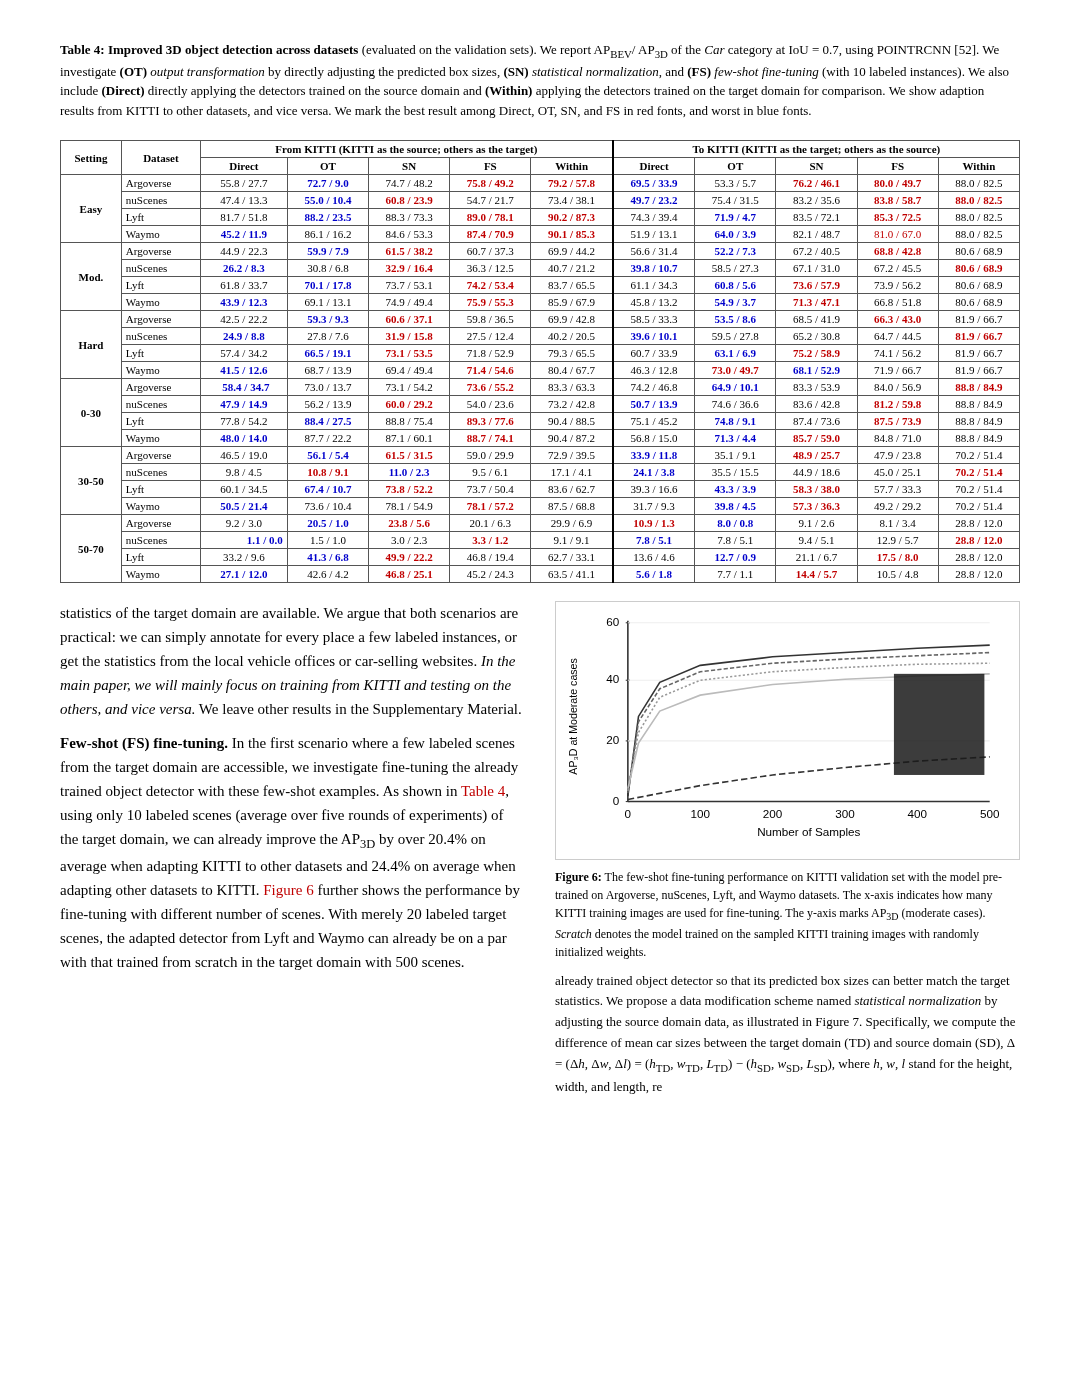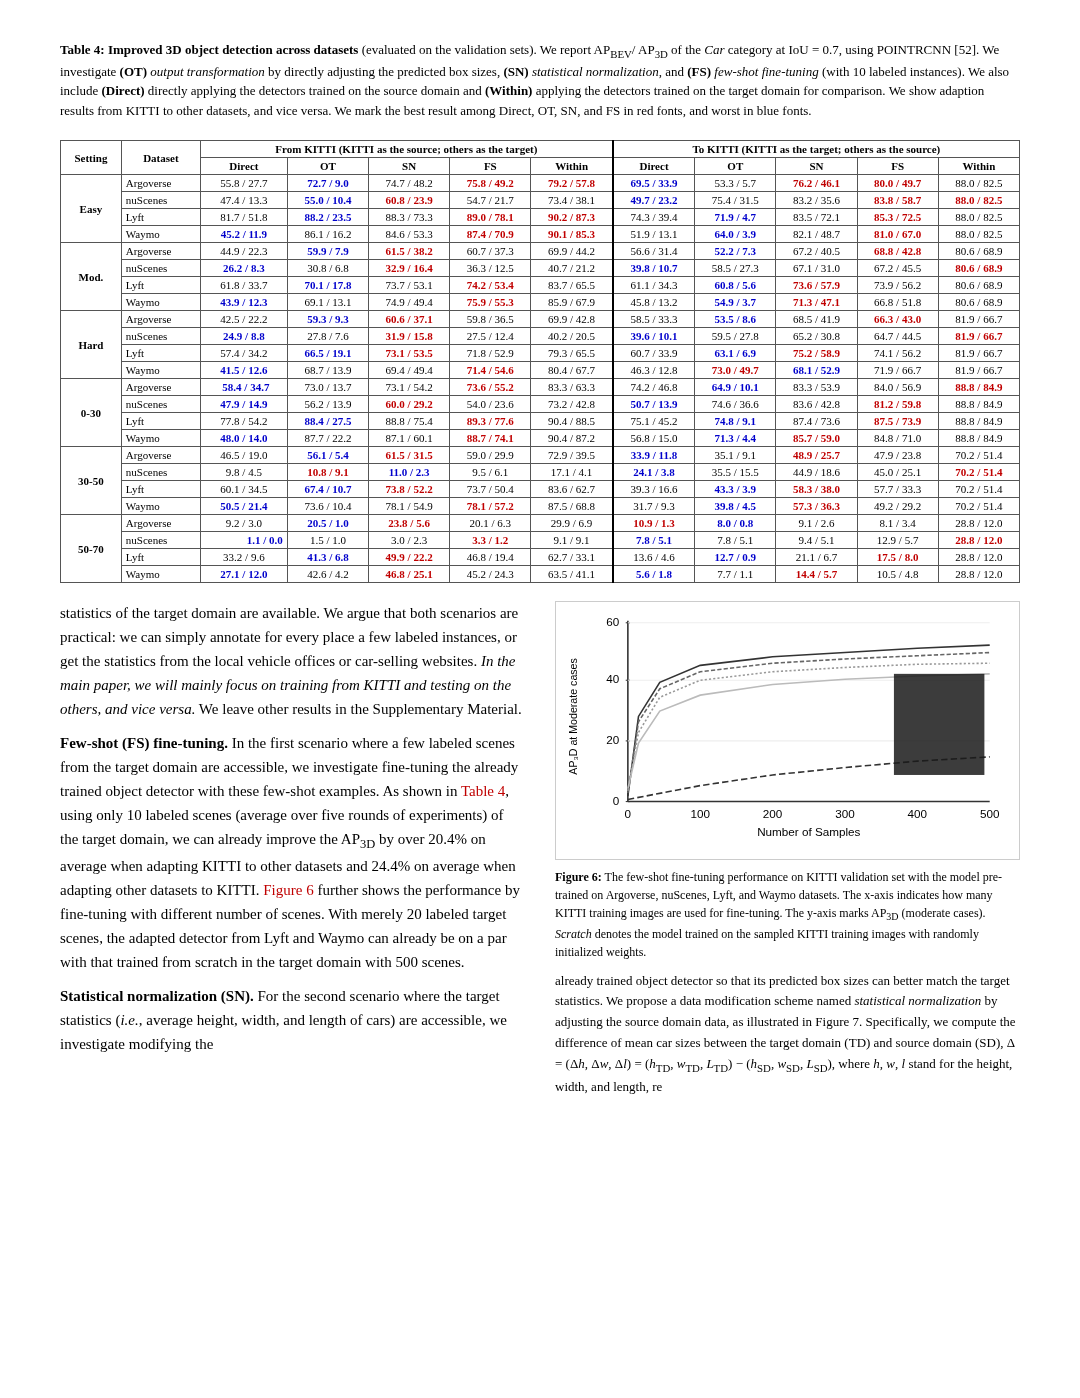--- a/index.html
+++ b/index.html
@@ -153,21 +153,21 @@
       <tr>
         <td style="text-align: left;">Waymo</td>
         <td style="color: rgb(0, 0, 204); font-weight: bold;">45.2 / 11.9</td>
         <td>86.1 / 16.2</td>
         <td>84.6 / 53.3</td>
         <td style="color: rgb(192, 0, 0); font-weight: bold;">87.4 / 70.9</td>
         <td class="sep-right" style="color: rgb(192, 0, 0); font-weight: bold;">90.1 / 85.3</td>
         <td>51.9 / 13.1</td>
         <td style="color: rgb(0, 0, 204); font-weight: bold;">64.0 / 3.9</td>
         <td>82.1 / 48.7</td>
-        <td style="color: rgb(192, 0, 0); font-weight: bold;">81.0 / 67.0</td>
+        <td style="color: rgb(192, 0, 0); font-weight: normal;">81.0 / 67.0</td>
         <td>88.0 / 82.5</td>
       </tr>
       <tr>
         <td rowspan="4" style="font-weight: bold; text-align: center;">Mod.</td>
         <td style="text-align: left;">Argoverse</td>
         <td>44.9 / 22.3</td>
         <td style="color: rgb(0, 0, 204); font-weight: bold;">59.9 / 7.9</td>
         <td style="color: rgb(192, 0, 0); font-weight: bold;">61.5 / 38.2</td>
         <td>60.7 / 37.3</td>
         <td class="sep-right">69.9 / 44.2</td>
@@ -431,23 +431,20 @@
     </tbody>
 </table>
 
 <div class="two-col">
   <div class="left-col">
     <p class="section-para">
       statistics of the target domain are available. We argue that both scenarios are practical: we can simply annotate for every place a few labeled instances, or get the statistics from the local vehicle offices or car-selling websites. <em>In the main paper, we will mainly focus on training from KITTI and testing on the others, and vice versa.</em> We leave other results in the Supplementary Material.
     </p>
     <p class="section-para">
       <strong>Few-shot (FS) fine-tuning.</strong> In the first scenario where a few labeled scenes from the target domain are accessible, we investigate fine-tuning the already trained object detector with these few-shot examples. As shown in <a class="ref">Table 4</a>, using only 10 labeled scenes (average over five rounds of experiments) of the target domain, we can already improve the AP<sub>3D</sub> by over 20.4% on average when adapting KITTI to other datasets and 24.4% on average when adapting other datasets to KITTI. <a class="ref">Figure 6</a> further shows the performance by fine-tuning with different number of scenes. With merely 20 labeled target scenes, the adapted detector from Lyft and Waymo can already be on a par with that trained from scratch in the target domain with 500 scenes.
-    </p>
-    <p class="section-para">
-      <strong>Statistical normalization (SN).</strong> For the second scenario where the target statistics (<em>i.e.</em>, average height, width, and length of cars) are accessible, we investigate modifying the
     </p>
   </div>
   <div class="right-col">
 
     <div class="figure-box">
       <svg width="100%" viewBox="0 0 420 220">
 
         <rect x="60" y="10" width="340" height="170" fill="white" stroke="none"></rect>
 
         <line x1="60" y1="10" x2="60" y2="180" stroke="#333" stroke-width="1.5"></line>

